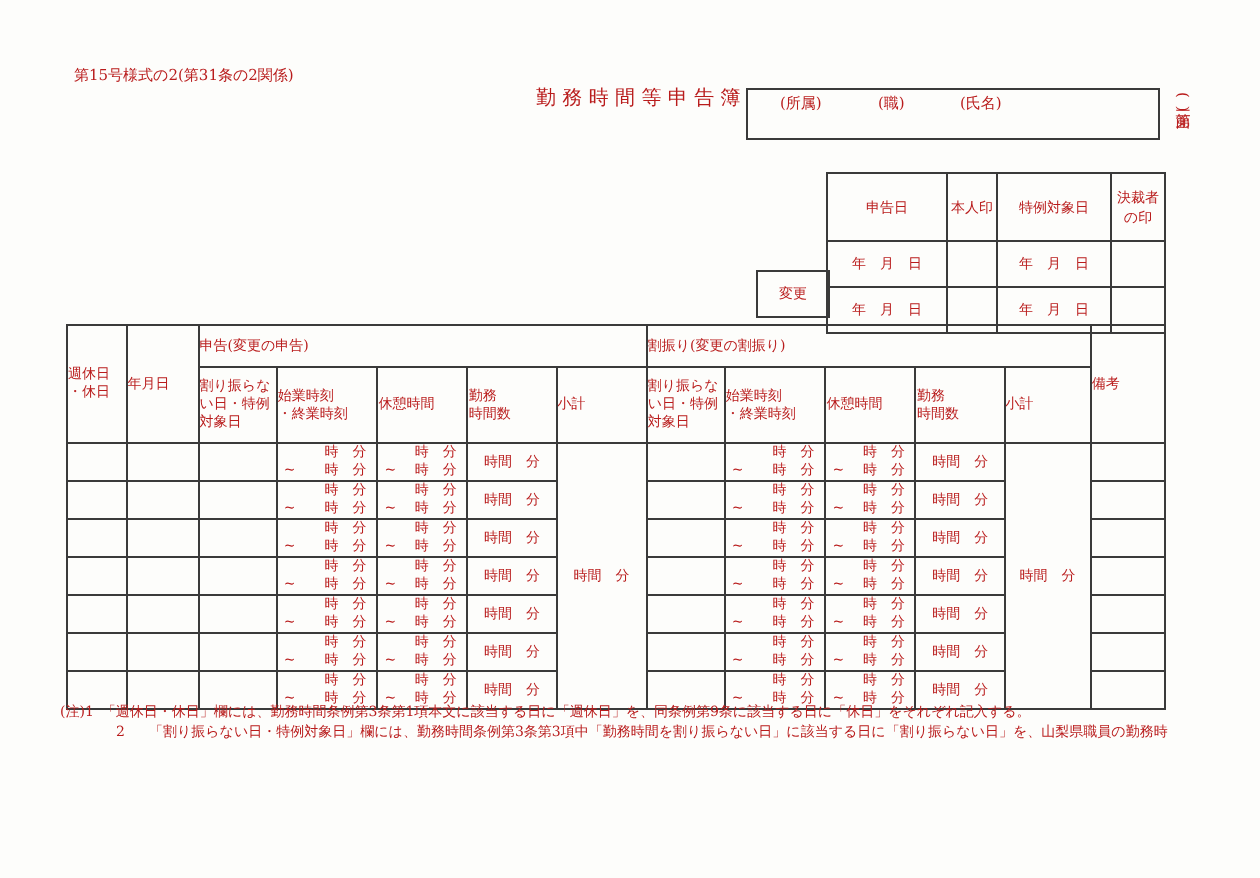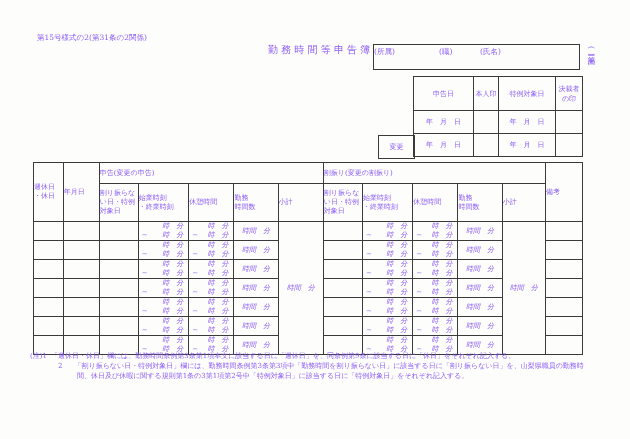--- a/index.html
+++ b/index.html
@@ -1,55 +1,55 @@
 <!DOCTYPE html>
 <html><head>
 <meta charset="utf-8">
 <style>
   html,body{margin:0;padding:0;background:#ffffff;}
   .page{
     position:relative;width:630px;height:439px;background:#fdfdfb;
-    font-family:"DejaVu Serif","Liberation Serif",serif;color:#8b5cf6;
+    font-family:"DejaVu Serif","Liberation Serif",serif;color:#b91c1c;
     overflow:hidden;
   }
   .abs{position:absolute;}
   .pre{white-space:pre-line;}
 
   
   .form-number{left:37px;top:33px;font-size:7.5px;}
   .title-block{left:268px;top:44px;width:108px;text-align:left;font-size:10px;line-height:11px;}
   .identity-box{left:373px;top:44px;width:205px;height:24px;border:1px solid #3a3a3a;font-size:7.5px;}
   .identity-box span{position:absolute;top:2px;}
-  .id-aff{left:0;} .id-job{left:65px;} .id-name{left:106px;}
+  .id-aff{left:16px;} .id-job{left:65px;} .id-name{left:106px;}
   .page-marker{left:586px;top:46px;writing-mode:vertical-rl;font-size:7.5px;letter-spacing:1px;}
 
   
   table{border-collapse:collapse;table-layout:fixed;}
   th,td{border:1px solid #3a3a3a;font-weight:normal;padding:0;overflow:hidden;}
-  .approval{left:413px;top:76px;width:169px;font-size:7px;}
+  .approval{left:413px;top:86px;width:169px;font-size:7px;}
   .approval th,.approval td{text-align:center;vertical-align:middle;}
   .approval tr.hd{height:34px;}
   .approval tr.rw{height:23px;}
   .change-cell{left:378px;top:135px;width:35px;height:22px;border:1px solid #3a3a3a;
     font-size:7px;display:flex;align-items:center;justify-content:center;}
 
   
   .unit{left:38px;top:112px;width:147px;font-size:7.5px;}
   .unit tr{height:15px;}
   .unit td{vertical-align:middle;}
   .unit .lbl{text-align:center;}
   .unit .val{text-align:center;}
   .unit .val-right{text-align:right;padding-right:4px;}
 
   
   .main{left:33px;top:162px;width:550px;font-size:7px;}
   .main th{text-align:left;vertical-align:middle;font-size:7px;line-height:9px;}
   .main thead tr.g{height:21px;}
   .main thead tr.s{height:38px;}
-  .main tbody tr{height:18px;font-style:italic;}
+  .main tbody tr{height:18px;}
   .main td{vertical-align:middle;}
   .t-top{text-align:right;padding-right:5px;line-height:9px;}
   .t-bot{display:flex;justify-content:space-between;padding:0 5px 0 3px;line-height:9px;}
   .c-hours{text-align:center;}
   .c-subtotal{text-align:center;}
 
   
   .note{font-size:7px;line-height:9px;white-space:nowrap;}
   .n1{left:30px;top:352px;}
   .n2{left:58px;top:362px;}
@@ -433,17 +433,14 @@
         </tr>
       </tbody>
   </table>
 
   <div class="abs note n1">
     <span class="num1">(注)1</span><span>「週休日・休日」欄には、勤務時間条例第3条第1項本文に該当する日に「週休日」を、同条例第9条に該当する日に「休日」をそれぞれ記入する。</span>
   </div>
   <div class="abs note n2">
     <span class="num2">2</span><span>「割り振らない日・特例対象日」欄には、勤務時間条例第3条第3項中「勤務時間を割り振らない日」に該当する日に「割り振らない日」を、山梨県職員の勤務時</span>
   </div>
-  <div class="abs note n3">
-    <span>間、休日及び休暇に関する規則第1条の3第1項第2号中「特例対象日」に該当する日に「特例対象日」をそれぞれ記入する。</span>
-  </div>
 
 </div>
 
 </body></html>

